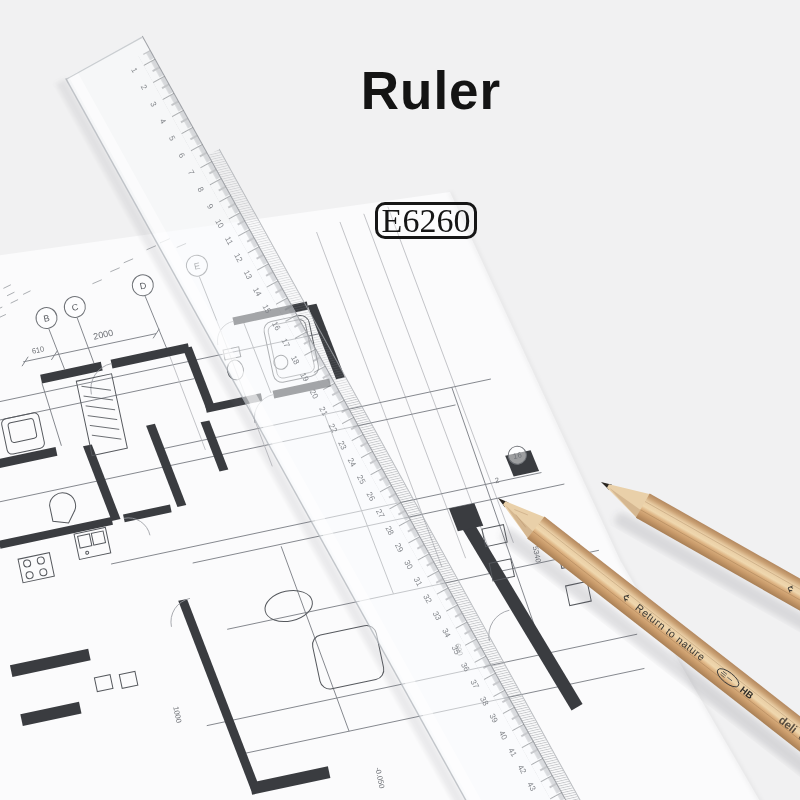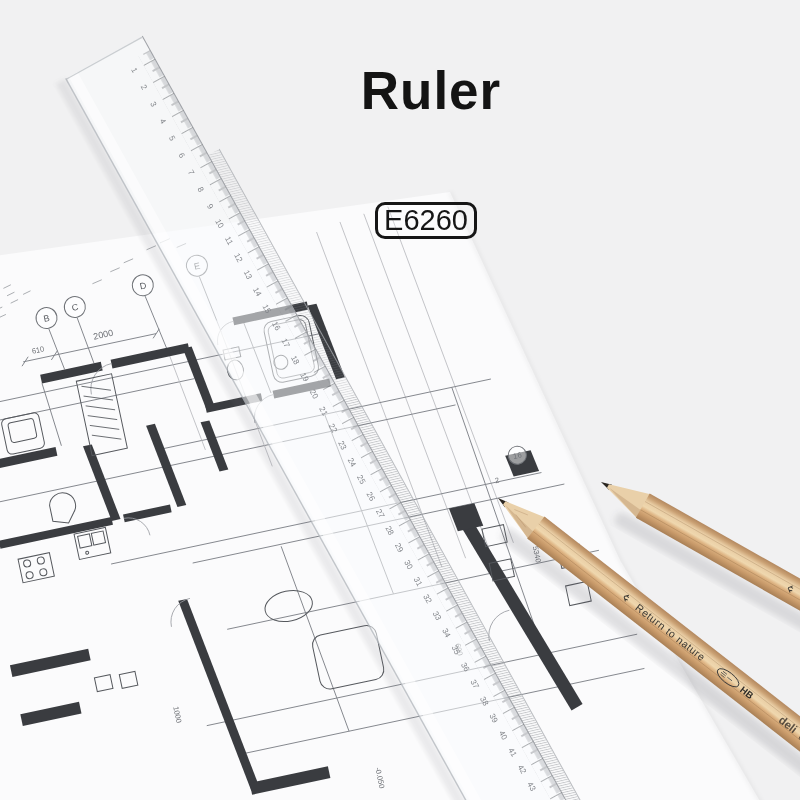--- a/index.html
+++ b/index.html
@@ -8,21 +8,21 @@
          font-family:"Liberation Sans",sans-serif;}
   #scene{position:absolute;left:0;top:0;}
   .overlay{position:absolute;left:0;top:0;width:728px;height:800px;z-index:5;margin-left:31px;}
   .title{position:absolute;left:0;top:60px;width:800px;text-align:center;
          font-size:53px;font-weight:700;color:#141414;letter-spacing:1px;}
   .subtitle{position:absolute;left:0;top:139px;width:800px;text-align:center;
          font-size:27px;font-weight:400;color:#242428;letter-spacing:0.2px;}
   .badge{position:absolute;left:344px;top:202px;width:96px;height:31px;
          border:3px solid #161616;border-radius:10px;display:flex;
          align-items:center;justify-content:center;
-         font-size:29px;color:#161616;background:rgba(255,255,255,0.25);}
+         font-size:34px;color:#161616;background:rgba(255,255,255,0.25);font-family:Liberation Serif, serif;}
   
   .thin{stroke:#82858b;stroke-width:0.9;fill:none;}
   .vthin{stroke:#b9bbbf;stroke-width:0.8;fill:none;}
   .wall{fill:#3a3c40;stroke:none;}
   .furn{stroke:#55585d;stroke-width:1;fill:none;}
   .arc{stroke:#9b9ea3;stroke-width:0.8;fill:none;}
   .bub{stroke:#6f7277;stroke-width:1;fill:rgba(255,255,255,0.5);}
   .btxt{font-family:"Liberation Sans",sans-serif;font-size:9px;fill:#53565b;}
   .dtxt{font-family:"Liberation Sans",sans-serif;font-size:7.5px;fill:#6f7control277;fill:#6f7277;}
   .rnum{font-family:"Liberation Sans",sans-serif;font-size:8px;fill:#82858a;}

